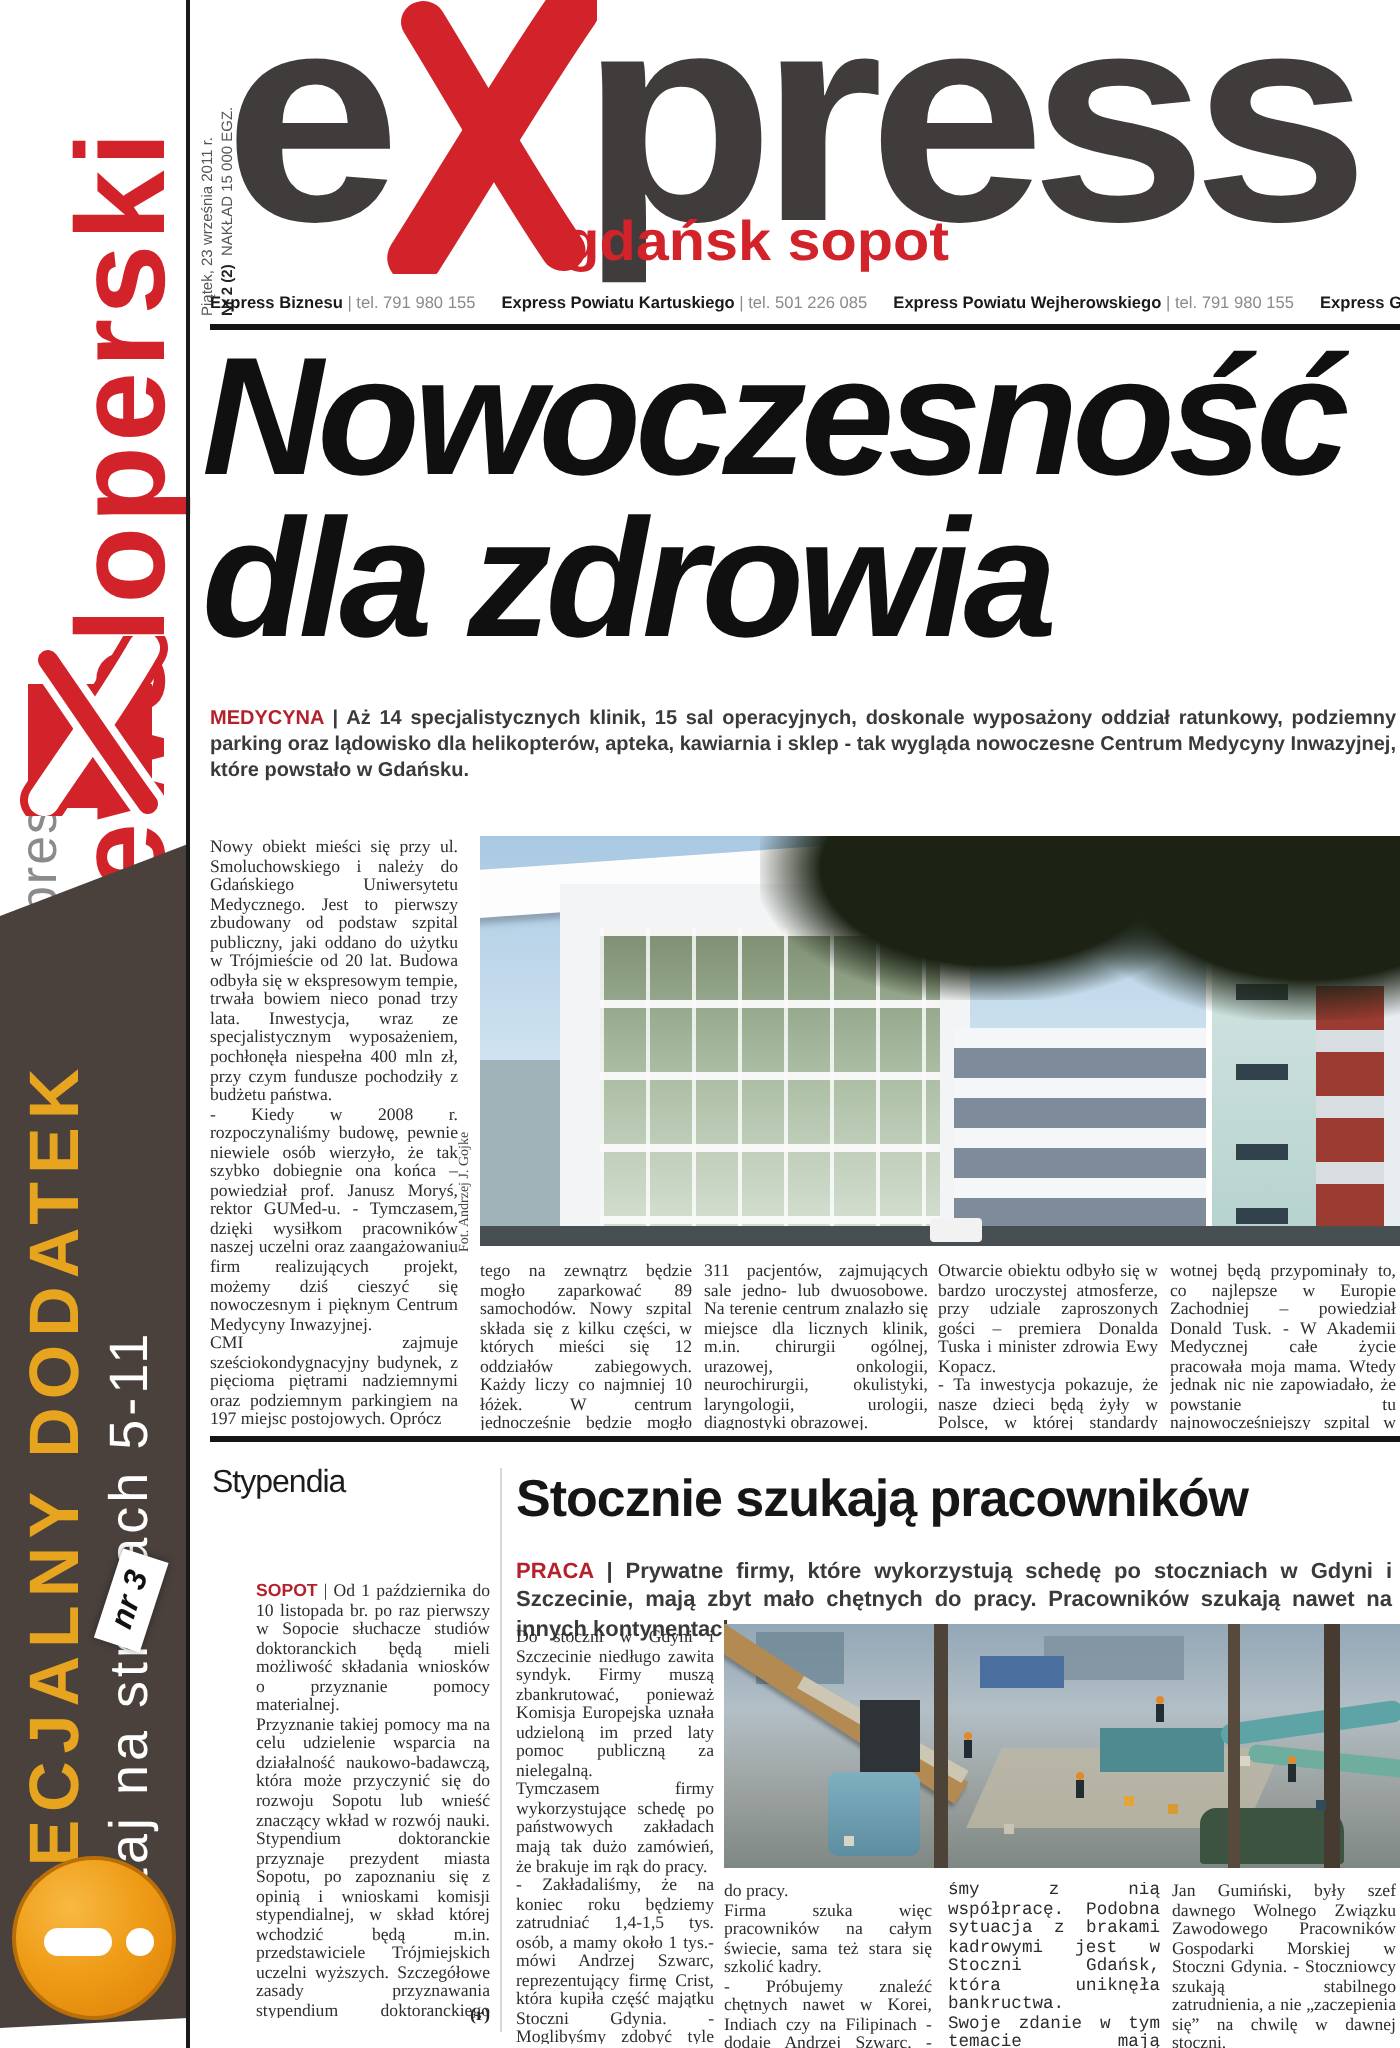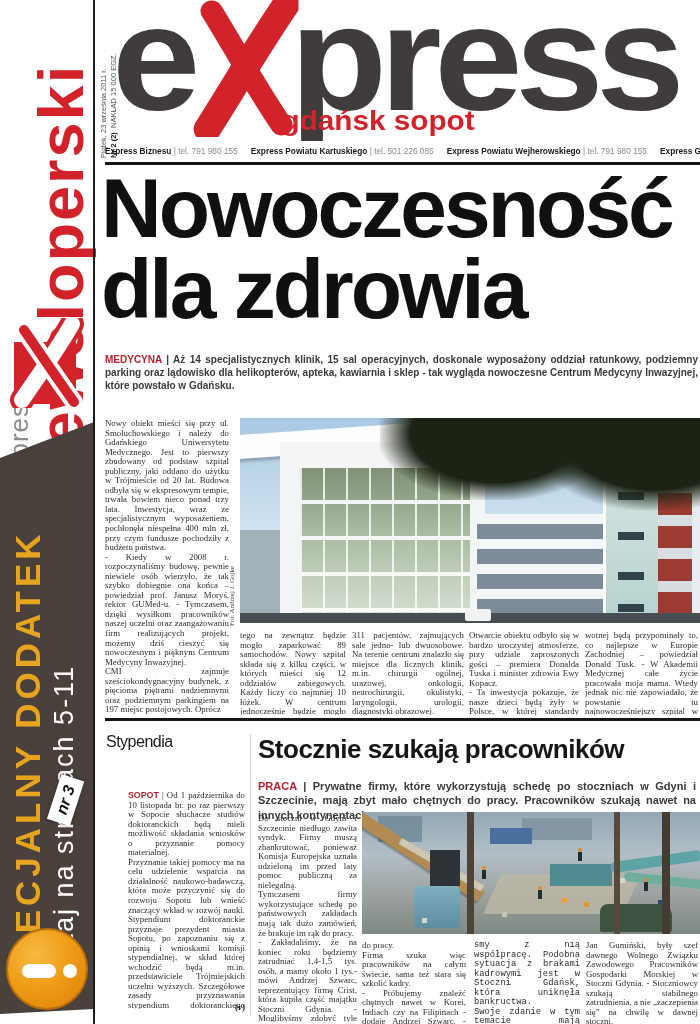--- a/index.html
+++ b/index.html
@@ -36,21 +36,21 @@
   .l-press { left:168px; top:0; }
   .l-x { position:absolute; left:76px; top:14px; }
   .logo-sub { position:absolute; left:160px; top:122px; font-size:28px; font-weight:bold; color:#d2232a; }
   .contacts { left:105px; top:146px; width:595px; display:flex; gap:13px; font-size:8.3px; white-space:nowrap; }
   .contacts b { color:#1a1a1a;margin-top:37px; }
   .contacts .tel { color:#8a8a8a; }
   .rule1 { left:105px; top:162px; width:595px; height:3px; background:#151515; }
 
   
   .headline { left:101px; top:168px; font-size:84px; line-height:0.97; font-weight:bold;
-              letter-spacing:-3px; color:#101010; }
+              letter-spacing:-3px; color:#101010;font-style:italic; }
   .lede { left:105px; top:353px; width:593px; font-size:10px; font-weight:bold; line-height:1.32;
           color:#3a3a3a; text-align:justify; }
   .tag { color:#b3222c; }
   .bodycol { font-family:"Liberation Serif", serif; font-size:8.8px; line-height:9.55px;
              color:#2d2d2d; text-align:justify; white-space:pre-line; overflow:hidden; }
   .a1c1 { left:105px; top:419px; width:124px; height:296px; }
   .credit { left:228px; top:478px; height:148px; font-size:7px; color:#444; font-family:"Liberation Serif", serif; }
   .a1row { top:631px; height:84px; }
   .a1c2 { left:240px; width:106px; }
   .a1c3 { left:352px; width:112px; }

